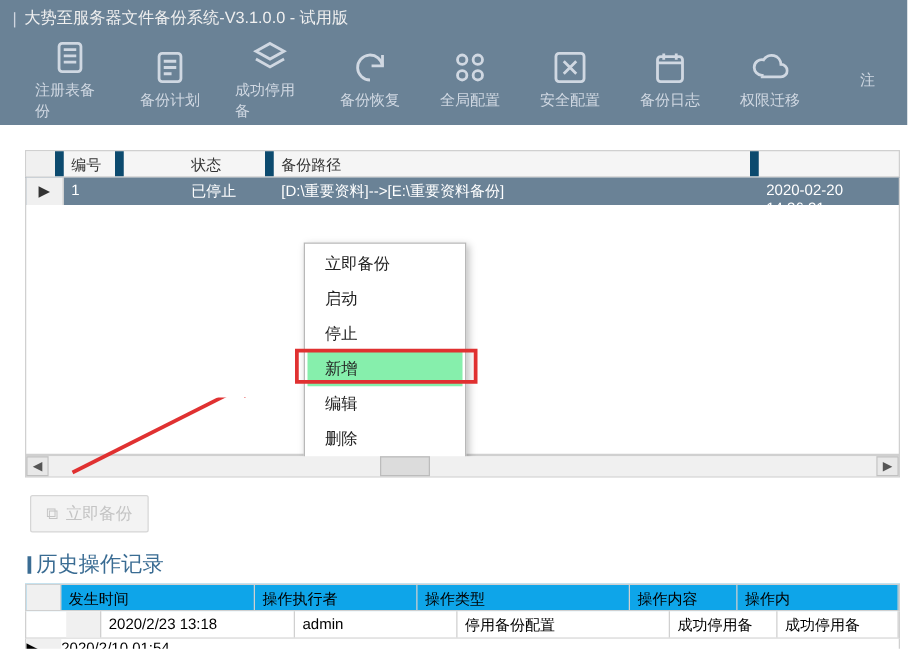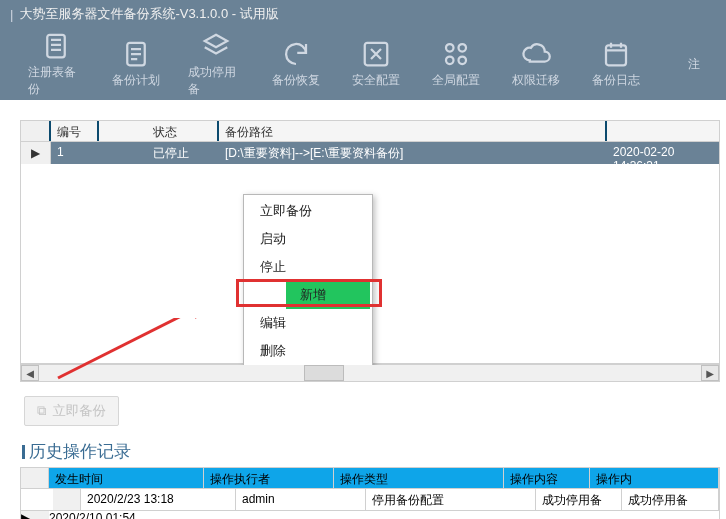--- a/index.html
+++ b/index.html
@@ -7,32 +7,32 @@
 .titlebar { background: #6a8296; height: 28px; display: flex; align-items: center; padding-left: 10px; color: #f0f0f0; font-size: 13px; }
 .titlebar .sep { margin-right: 6px; color: #cfd6e0; }
 .toolbar { background: #6a8296; height: 72px; display: flex; align-items: center; padding-left: 28px; gap: 24px; color: #d0d8e2; }
 .tool { display: flex; flex-direction: column; align-items: center; gap: 3px; cursor: pointer; width: 56px; }
 .tool .icon { width: 30px; height: 30px; display: flex; align-items: center; justify-content: center; }
 .tool .icon svg { stroke: #d0d8e2; fill: none; stroke-width: 1.8; }
 .tool .lbl { font-size: 12px; }
 .tool-last { margin-left: auto; padding-right: 8px; }
 .table-wrap { margin: 20px 0 0 20px; width: 700px; }
 .grid-head { display: flex; background: #f5f5f5; border: 1px solid #d0d0d0; height: 22px; }
-.grid-head > div { border-right: 2px solid #0c4a6e; padding: 3px 6px; font-size: 12px; color: #333; }
+.grid-head > div { border-right: 7px solid #0c4a6e; padding: 3px 6px; font-size: 12px; color: #333; }
 .row-sel { display: flex; height: 22px; background: #6a8296; color: #fff; border-left: 1px solid #d0d0d0; border-right: 1px solid #d0d0d0; }
 .row-sel > div { padding: 3px 6px; font-size: 12px; }
 .col-mark { width: 30px; background: #f0f0f0; border-right: 1px solid #d0d0d0; display:flex; align-items:center; justify-content:center; }
 .col0 { width: 48px; }
 .col1 { width: 72px; margin-left: 48px; }
 .col2 { width: 388px; }
 .col3 { flex: 1; }
 .grid-body { border: 1px solid #d0d0d0; border-top: none; height: 200px; background: #fff; position: relative; }
 .context-menu { position: absolute; left: 222px; top: 30px; width: 130px; background: #fff; border: 1px solid #b8b8b8; box-shadow: 2px 2px 6px rgba(0,0,0,.25); padding: 2px 2px; }
 .context-menu .mi { padding: 5px 14px; font-size: 13px; color: #222; cursor: pointer; }
-.context-menu .highlight { background: #22c55e; margin-left: 40px; }
+.context-menu .highlight { background: #86efac; }
 .context-menu .red-box { position: absolute; left: -8px; top: 84px; width: 146px; height: 28px; border: 3px solid #e03131; pointer-events: none; }
 .arrow { position: absolute; left: 48px; top: 318px; pointer-events: none; }
 .hscroll { height: 18px; border: 1px solid #d0d0d0; background: #f5f5f5; display: flex; align-items: center; }
 .hscroll .btn { width: 18px; height: 16px; background: #e8e8e8; border: 1px solid #c0c0c0; display:flex; align-items:center; justify-content:center; font-size:10px; color:#555; }
 .hscroll .track { flex:1; height:16px; background:#f0f0f0; position:relative; }
 .hscroll .thumb { position:absolute; left:40%; top:0; width:40px; height:16px; background:#dcdcdc; border:1px solid #bcbcbc; }
 .action-row { margin: 14px 0 0 24px; }
 .btn-disabled { display: inline-flex; align-items: center; gap: 6px; padding: 5px 12px; border: 1px solid #d6d6d6; background: #f3f3f3; color: #c4c4c4; border-radius: 2px; cursor: not-allowed; }
 .section-title { margin: 14px 0 4px 22px; color: #3a6c93; font-size: 17px; display:flex; align-items:center; gap:4px; }
 .section-title .bar { width: 3px; height: 14px; background: #3a6c93; }
@@ -89,53 +89,53 @@
         <svg width="30" height="30" viewBox="0 0 24 24">
           <path d="M20 11A8 8 0 1 0 12 20"></path>
           <path d="M20 4v7h-7"></path>
         </svg>
       </span>
     <span class="lbl">备份恢复</span>
   </div>
   <div class="tool">
     <span class="icon">
         <svg width="30" height="30" viewBox="0 0 24 24">
-          <rect x="3" y="3" width="18" height="18" rx="2"></rect>
-          <path d="M8 8l8 8M16 8l-8 8"></path>
-        </svg>
-      </span>
-    <span class="lbl">安全配置</span>
-  </div>
-  <div class="tool">
-    <span class="icon">
-        <svg width="30" height="30" viewBox="0 0 24 24">
           <circle cx="7" cy="7" r="3"></circle>
           <circle cx="17" cy="7" r="3"></circle>
           <circle cx="7" cy="17" r="3"></circle>
           <circle cx="17" cy="17" r="3"></circle>
         </svg>
       </span>
     <span class="lbl">全局配置</span>
   </div>
   <div class="tool">
     <span class="icon">
         <svg width="30" height="30" viewBox="0 0 24 24">
-          <path d="M7 17a5 5 0 1 1 .9-9.9A6 6 0 0 1 19 10a4 4 0 0 1 0 8H7z"></path>
-        </svg>
-      </span>
-    <span class="lbl">权限迁移</span>
+          <rect x="3" y="3" width="18" height="18" rx="2"></rect>
+          <path d="M8 8l8 8M16 8l-8 8"></path>
+        </svg>
+      </span>
+    <span class="lbl">安全配置</span>
   </div>
   <div class="tool">
     <span class="icon">
         <svg width="30" height="30" viewBox="0 0 24 24">
           <rect x="4" y="5" width="16" height="16" rx="2"></rect>
           <path d="M4 9h16M8 3v4M16 3v4"></path>
         </svg>
       </span>
     <span class="lbl">备份日志</span>
+  </div>
+  <div class="tool">
+    <span class="icon">
+        <svg width="30" height="30" viewBox="0 0 24 24">
+          <path d="M7 17a5 5 0 1 1 .9-9.9A6 6 0 0 1 19 10a4 4 0 0 1 0 8H7z"></path>
+        </svg>
+      </span>
+    <span class="lbl">权限迁移</span>
   </div>
   <div class="tool tool-last">
     <span class="lbl">注</span>
   </div>
 </div>
 
 <div class="table-wrap">
   <div class="grid-head">
     <div class="col-mark"></div>
     <div class="col0">编号</div>

